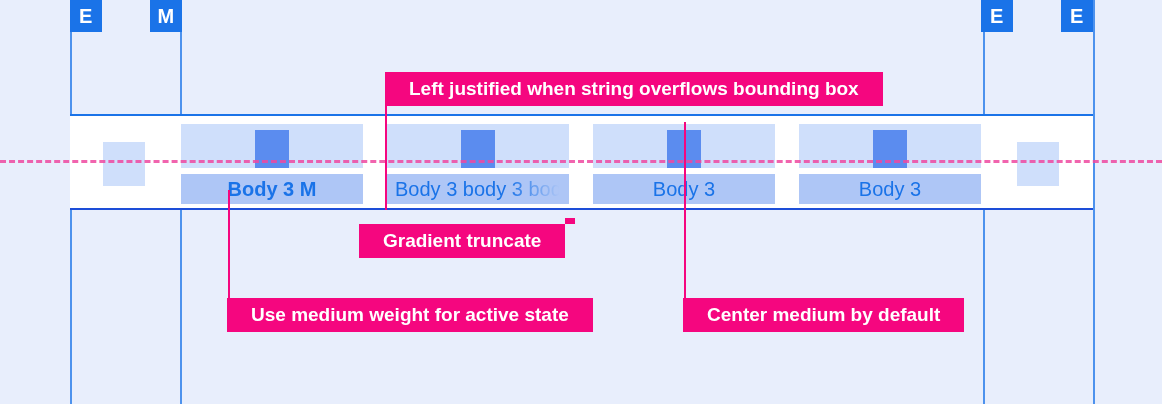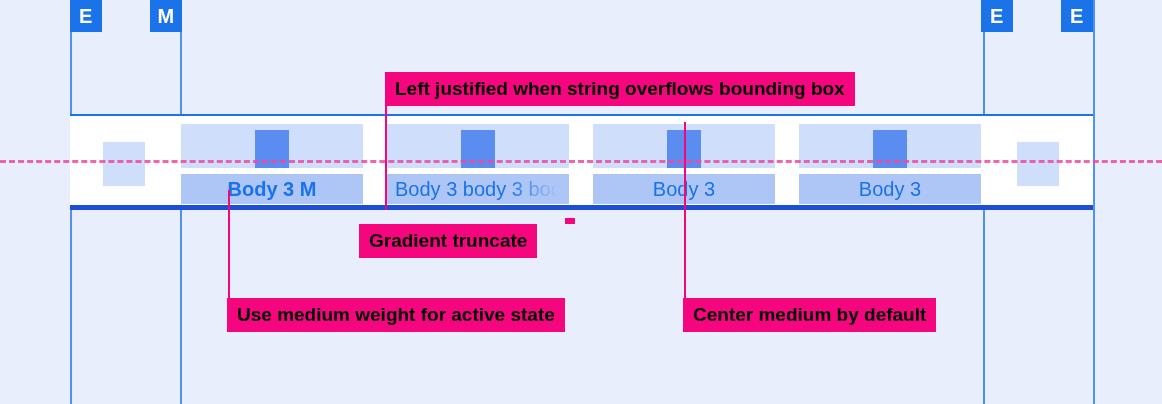--- a/index.html
+++ b/index.html
@@ -47,21 +47,21 @@
 
   
   #component-frame {
     position: absolute;
     left: 70px;
     top: 114px;
     width: 1023px;
     height: 96px;
     background: #ffffff;
     border-top: 2px solid #1a73e8;
-    border-bottom: 5px solid #1d4ed8;
+    border-bottom: 2px solid #1d4ed8;
     box-sizing: border-box;
   }
 
   
   .endcap {
     position: absolute;
     top: 26px;
     width: 42px;
     height: 44px;
     background: #cfdffb;
@@ -137,26 +137,26 @@
     width: 1162px;
     height: 0;
     border-top: 3px dashed #ef49a1;
     opacity: .85;
   }
 
   
   .callout {
     position: absolute;
     background: #f5067f;
-    color: #000000;
+    color: #ffffff;
     font-size: 19px;
     font-weight: bold;
     height: 34px;
     line-height: 34px;
-    padding: 0 10px;
+    padding: 0 24px;
     white-space: nowrap;
     box-sizing: border-box;
   }
   .leader {
     position: absolute;
     width: 2px;
     background: #f5067f;
   }
   .notch {
     position: absolute;

